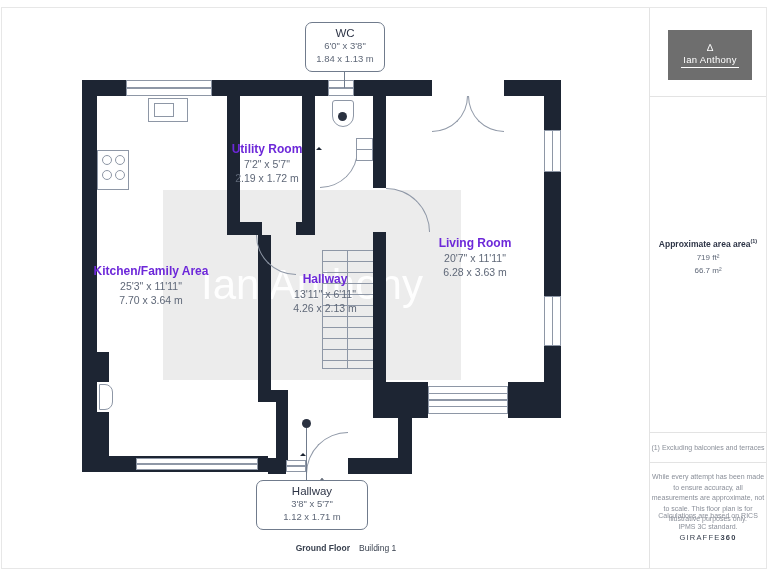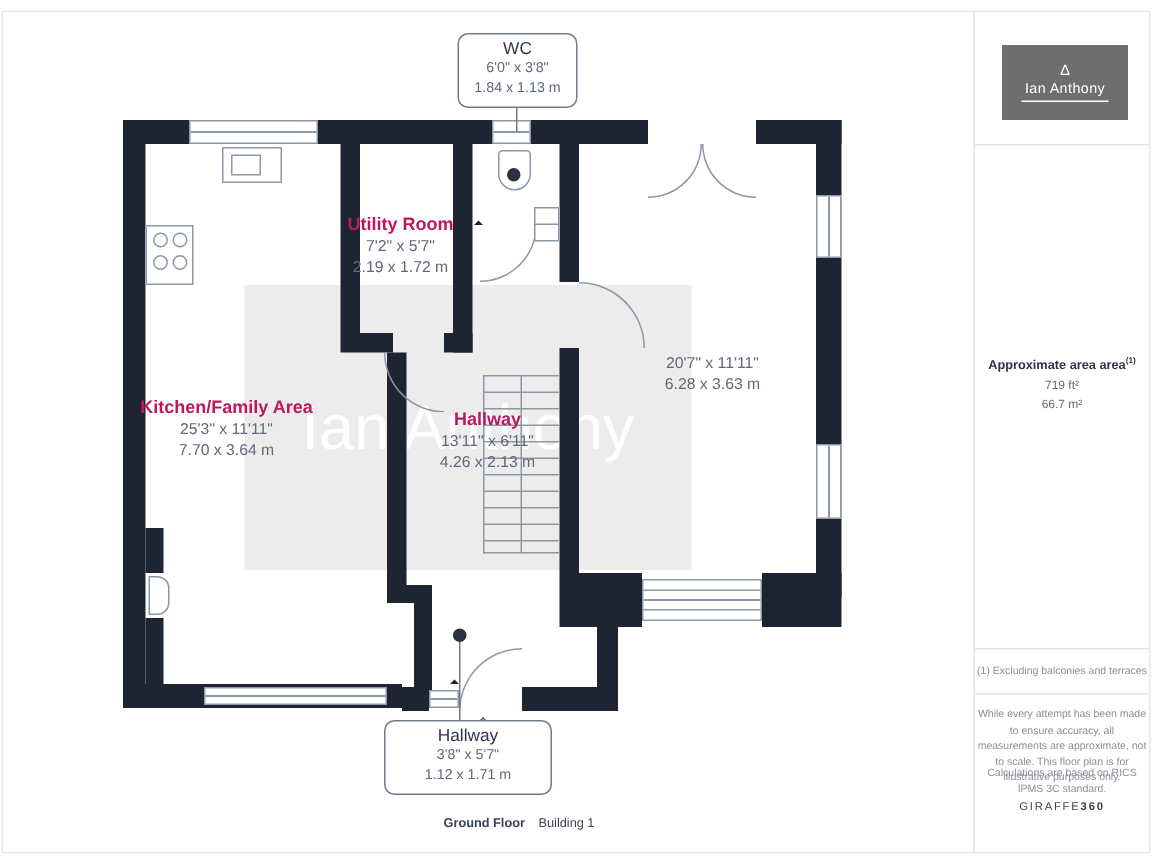--- a/index.html
+++ b/index.html
@@ -22,21 +22,21 @@
   .line{position:absolute;background:#8e97a6;z-index:12;}
   .leader{position:absolute;background:#707b8c;z-index:29;}
   .fix{position:absolute;border:1px solid #8e97a6;background:#fff;z-index:12;box-sizing:border-box;}
   .dot{position:absolute;background:#2a3140;border-radius:50%;z-index:13;}
   .tick{position:absolute;width:0;height:0;border:3px solid transparent;border-bottom-color:#1d2533;z-index:13;}
   .chev{position:absolute;width:9px;height:9px;border-left:1.5px solid #555d6b;border-top:1.5px solid #555d6b;transform:rotate(45deg);z-index:13;}
   .watermark{position:absolute;left:163px;top:190px;width:298px;height:190px;background:#ececec;z-index:1;
      display:flex;align-items:center;justify-content:center;color:rgba(255,255,255,.95);font-size:42px;white-space:nowrap;overflow:hidden;}
   
   .label{position:absolute;text-align:center;z-index:20;}
-  .label .t{font-weight:bold;font-size:12px;color:#be185d;margin-bottom:2px;}
+  .label .t{font-weight:bold;font-size:12px;color:#6d28d9;margin-bottom:2px;}
   .label .d{font-size:10.5px;color:#5f6878;line-height:1.32;}
   .callout{position:absolute;background:#fff;border:1.5px solid #707b8c;border-radius:7px;
      text-align:center;z-index:30;padding:4px 4px 5px;box-sizing:border-box;}
   .callout .t{font-weight:normal;font-size:11.5px;color:#2e3547;margin-bottom:1px;}
   .callout .d{font-size:9.5px;color:#5f6878;line-height:1.35;}
   
   .vdiv{position:absolute;background:#e3e3e3;z-index:2;}
   .hdiv{position:absolute;background:#e3e3e3;z-index:2;}
   .logo{position:absolute;left:668px;top:30px;width:84px;height:50px;background:#6e6e6e;z-index:3;
      display:flex;flex-direction:column;align-items:center;justify-content:center;color:#fff;}
@@ -145,20 +145,21 @@
   <div class="t">Utility Room</div>
   <div class="d">7'2" x 5'7"</div>
   <div class="d">2.19 x 1.72 m</div>
 </div>
 <div class="label" style="left:280px;top:272px;width:90px;">
   <div class="t">Hallway</div>
   <div class="d">13'11" x 6'11"</div>
   <div class="d">4.26 x 2.13 m</div>
 </div>
 <div class="label" style="left:405px;top:236px;width:140px;">
+  <div class="t">Living Room</div>
   <div class="d">20'7" x 11'11"</div>
   <div class="d">6.28 x 3.63 m</div>
 </div>
 
 <div class="leader" style="left:344px;top:68px;width:1px;height:20px;"></div>
 <div class="callout" style="left:305px;top:22px;width:80px;">
   <div class="t">WC</div>
   <div class="d">6'0" x 3'8"</div>
   <div class="d">1.84 x 1.13 m</div>
 </div>

